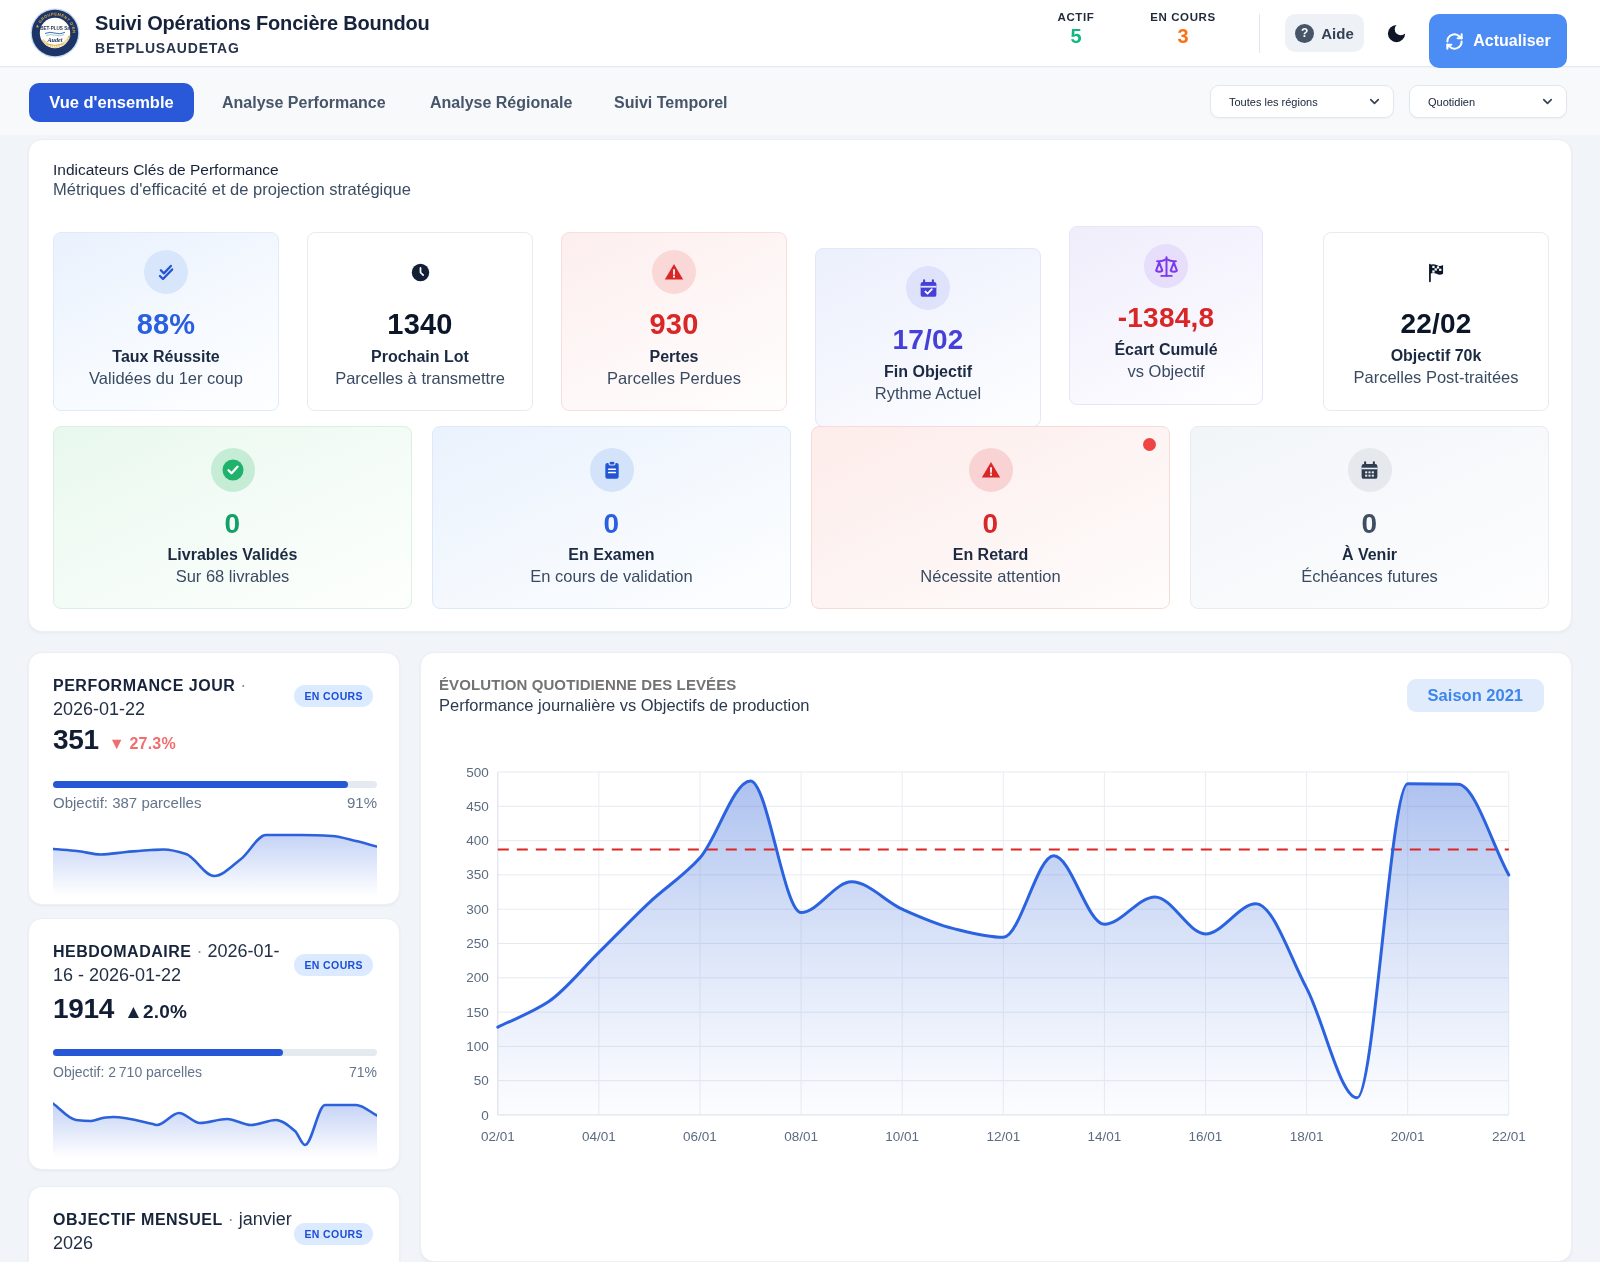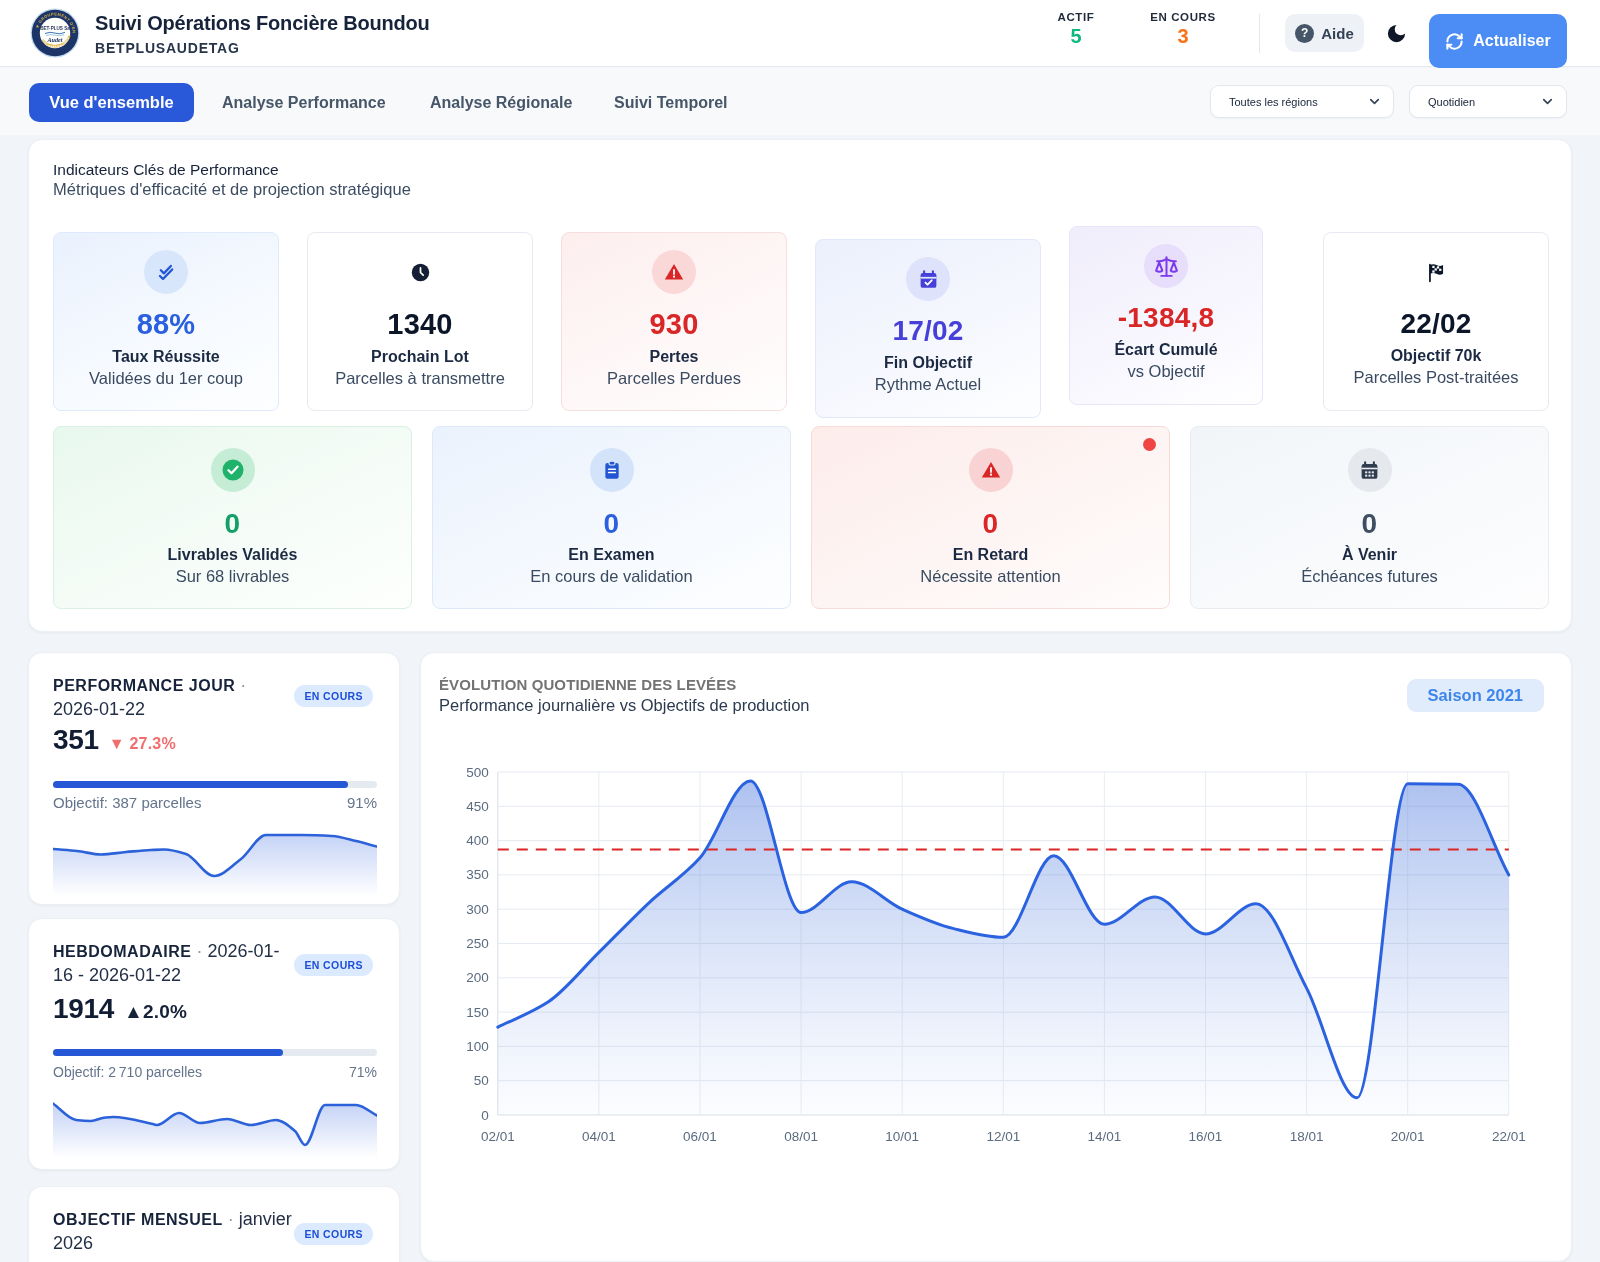--- a/index.html
+++ b/index.html
@@ -137,21 +137,21 @@
         <svg width="20" height="20" viewBox="0 0 24 24">
           <path d="M12 2.5L23 21H1z" fill="#d92626"></path>
           <path d="M12 9.5v5" stroke="#fff" stroke-width="2.1" stroke-linecap="round"></path>
           <circle cx="12" cy="17.6" r="1.3" fill="#fff"></circle>
         </svg>
       </div>
 <div class="knum" style="color:#d92626;font-size:29px;margin-top:14px">930</div>
 <div class="klab" style="margin-top:7px">Pertes</div>
 <div class="ksub" style="margin-top:3px">Parcelles Perdues</div>
     </div>
-    <div class="kcard kc4" style="left:786px;top:99px;width:226px;height:179px">
+    <div class="kcard kc4" style="left:786px;top:108px;width:226px;height:179px">
 <div class="icirc" style="background:#dee2fa;margin-top:17px">
         <svg width="21" height="21" viewBox="0 0 24 24">
           <path d="M7 2.5v3M17 2.5v3" stroke="#4640d8" stroke-width="2.4" stroke-linecap="round"></path>
           <rect x="3" y="4.5" width="18" height="17" rx="2.5" fill="#4640d8"></rect>
           <rect x="3" y="9" width="18" height="2" fill="#dfe3fb"></rect>
           <path d="M8.5 15.5l2.4 2.4 4.8-5" stroke="#fff" stroke-width="2.1" fill="none" stroke-linecap="round" stroke-linejoin="round"></path>
         </svg>
       </div>
 <div class="knum" style="color:#4640d8;font-size:28px;margin-top:14px">17/02</div>
 <div class="klab" style="margin-top:7px">Fin Objectif</div>

